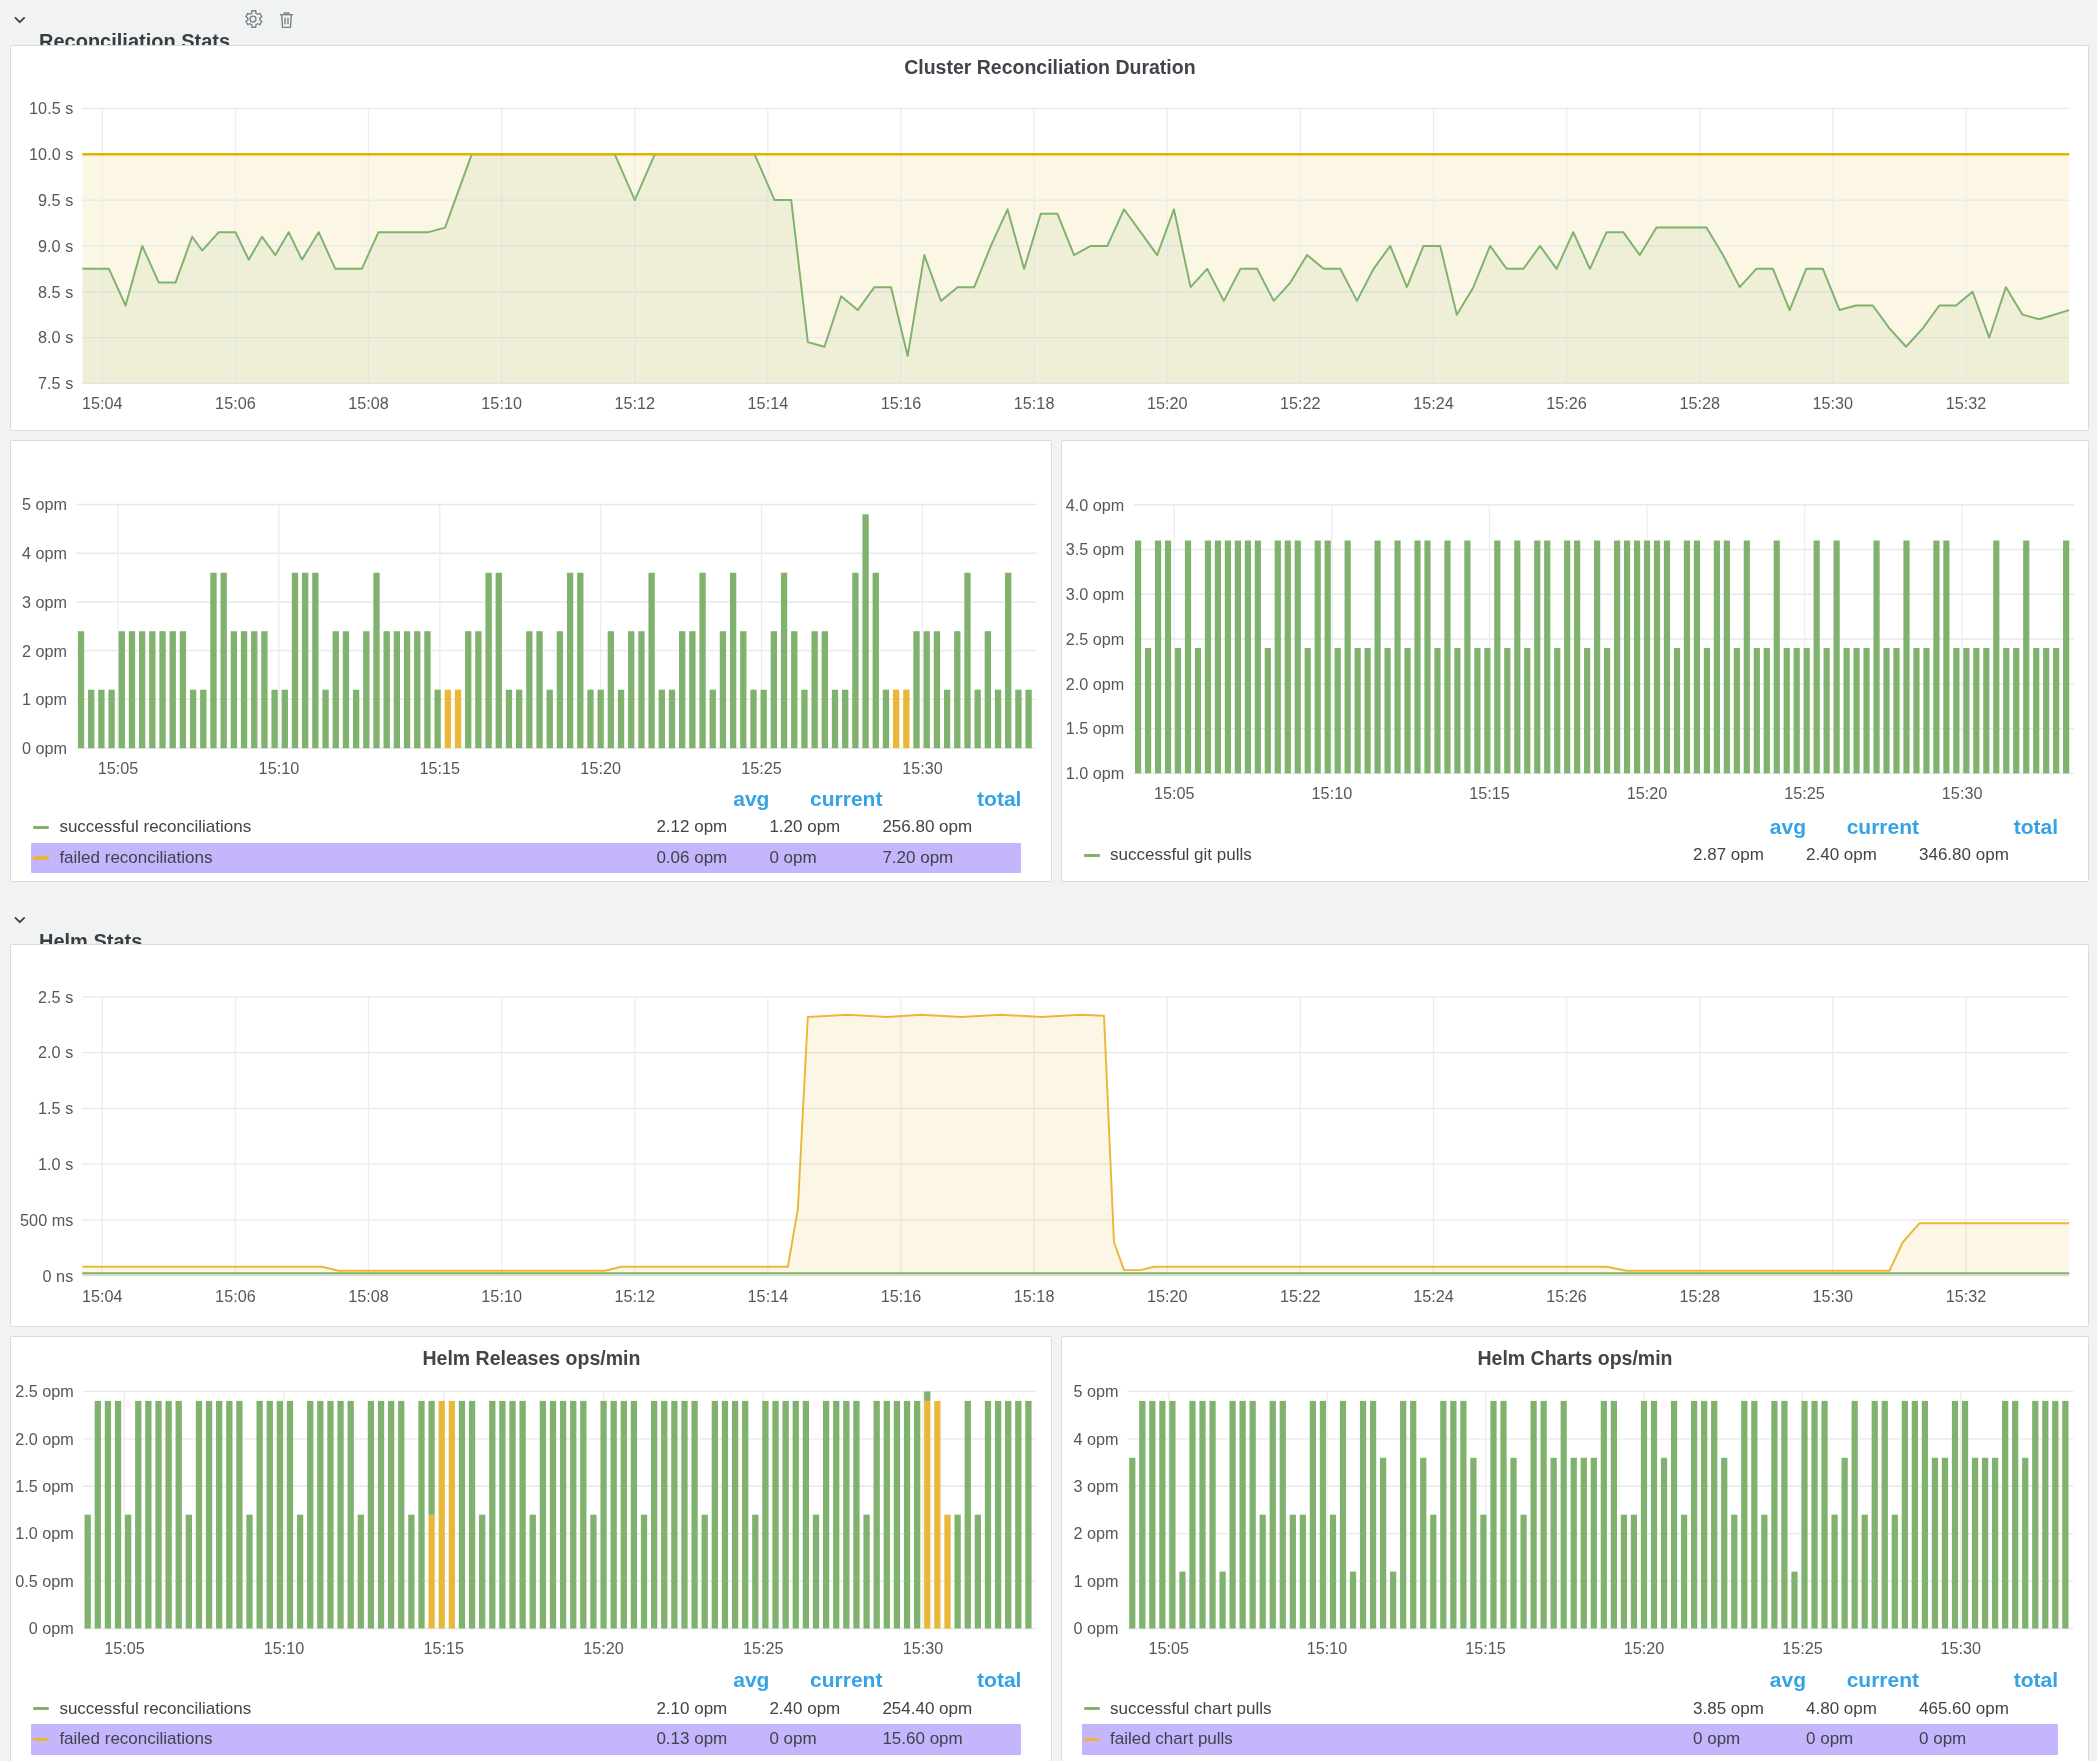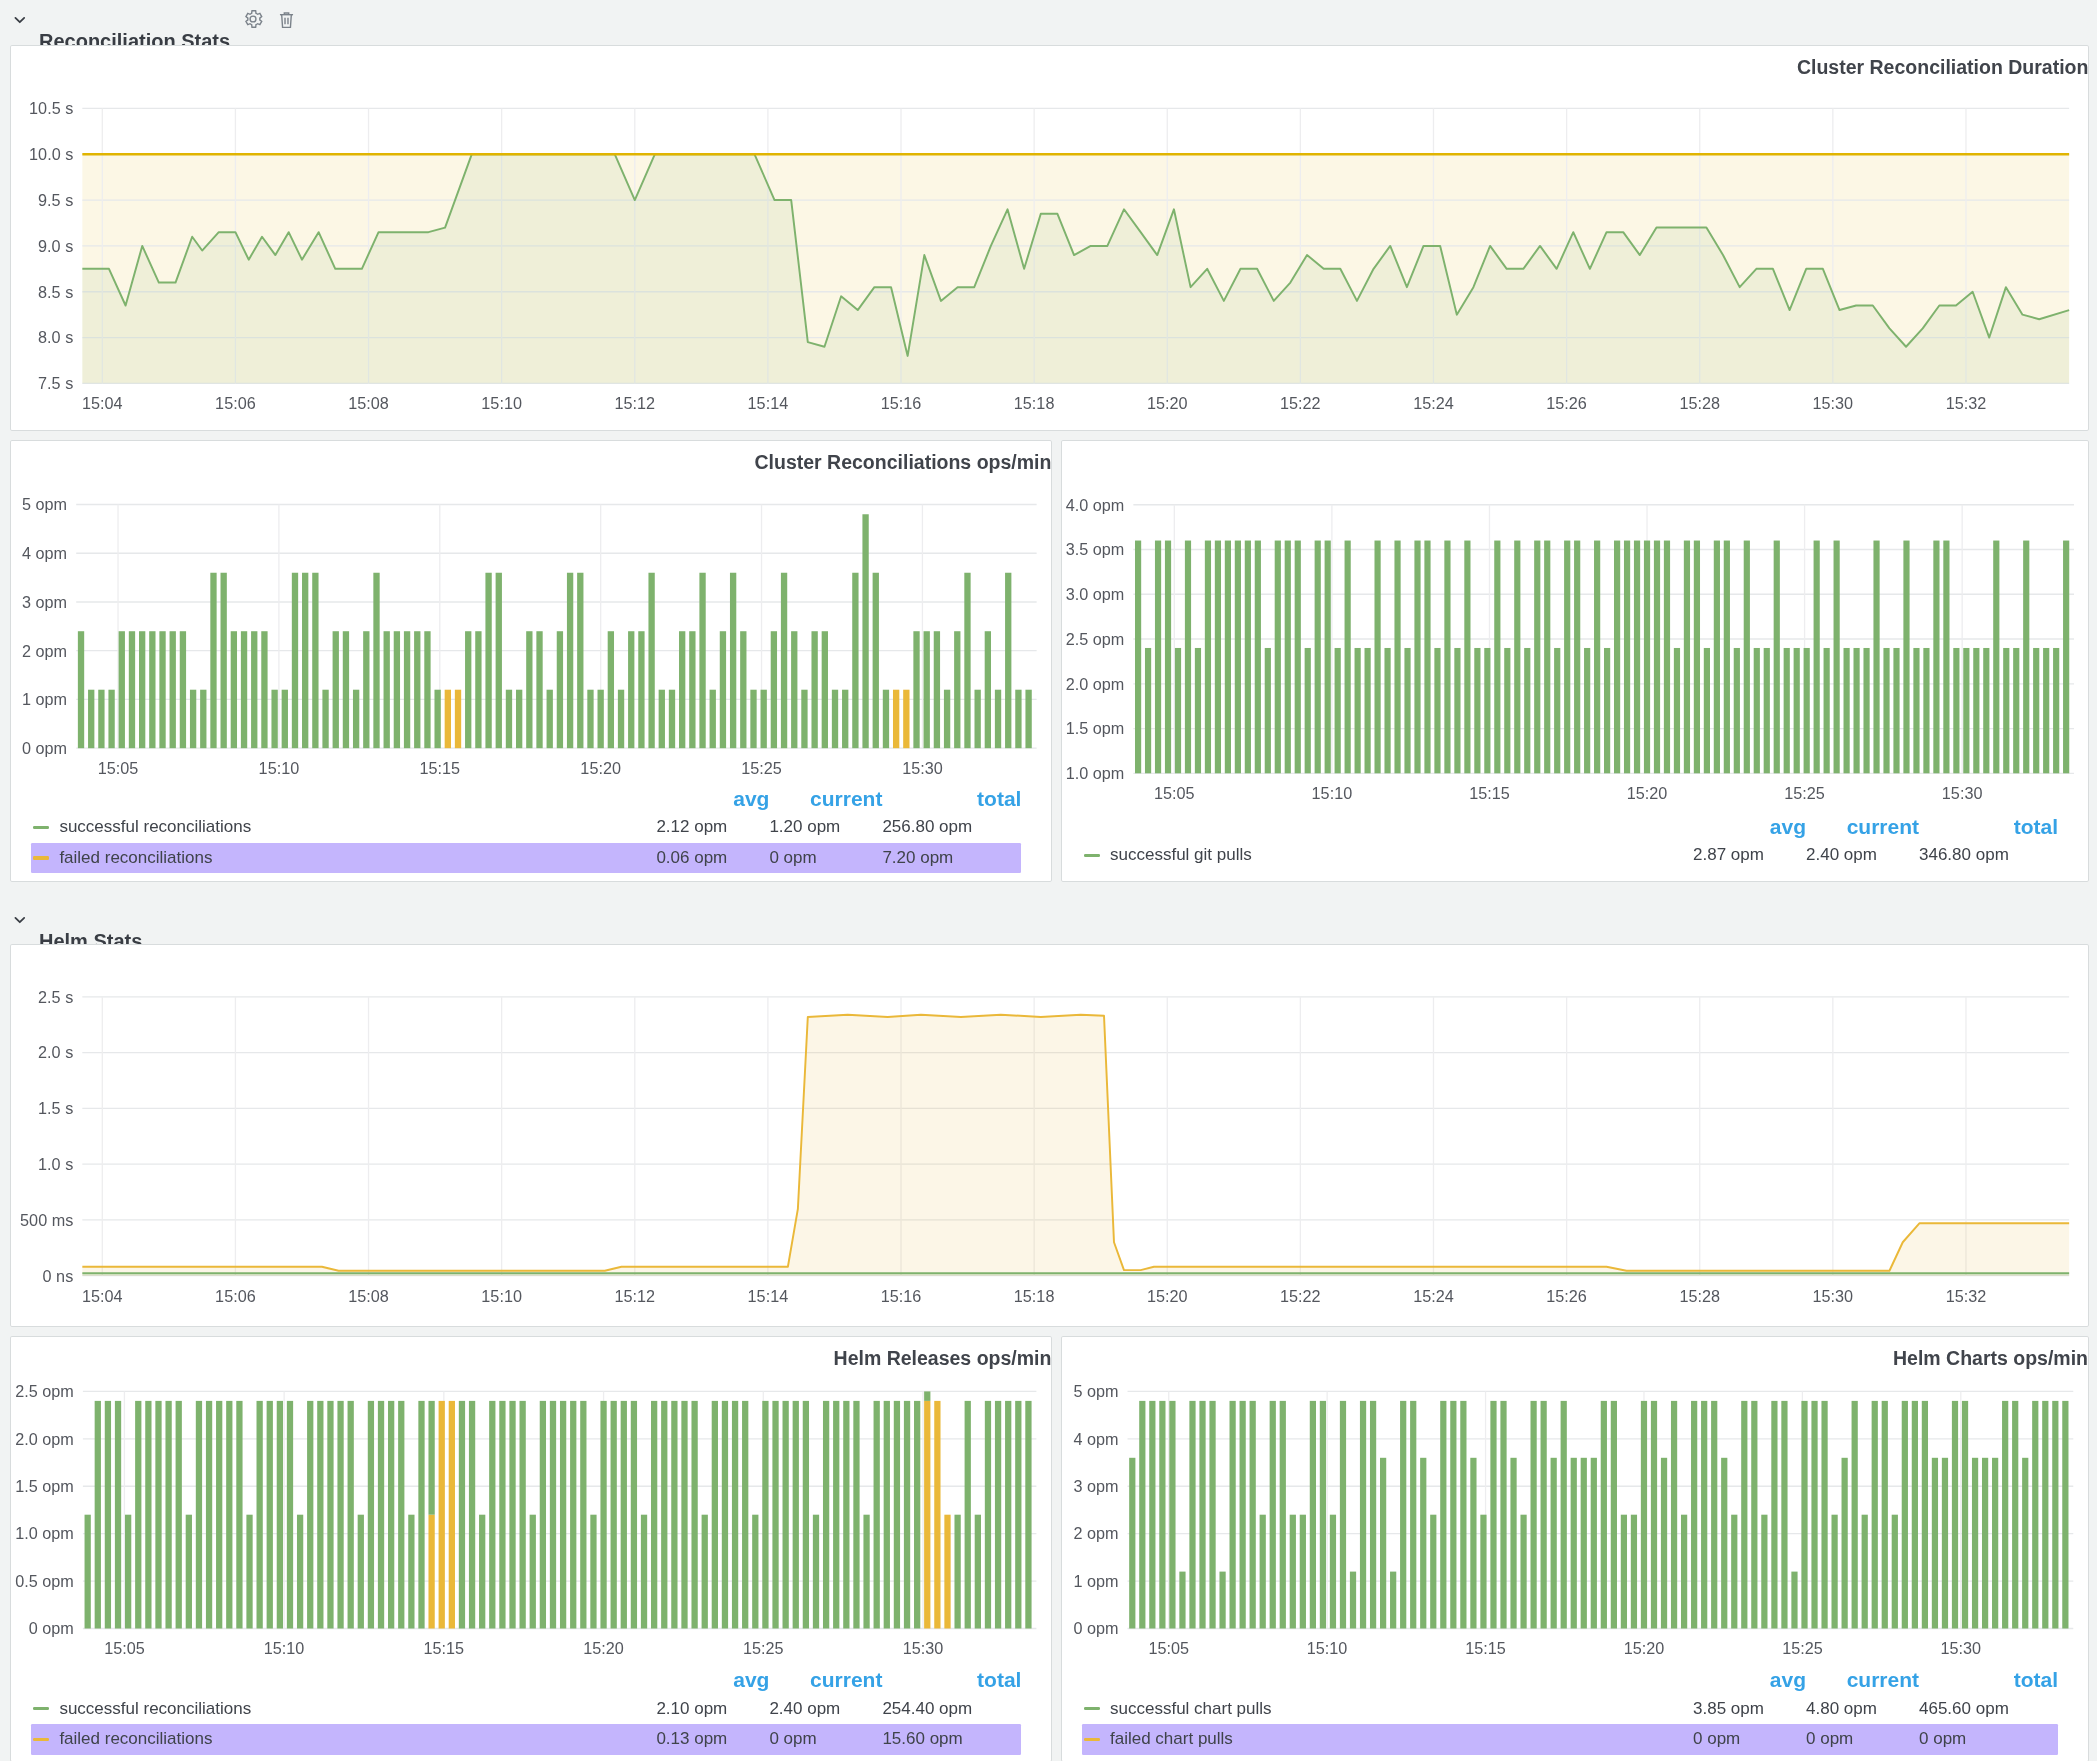--- a/index.html
+++ b/index.html
@@ -3,21 +3,21 @@
 <meta charset="utf-8">
 <style>
   html,body{margin:0;padding:0;background:#f1f3f3;}
   .page{position:relative;width:2097px;height:1761px;background:#f1f3f3;
         font-family:"Liberation Sans",sans-serif;color:#3f434a;overflow:hidden;}
   .row-header{position:absolute;display:flex;align-items:center;gap:11.7px;height:31px;}
   .row-title{font-size:20px;font-weight:700;color:#393d44;cursor:pointer;margin-top:44px;}
   .chev{display:flex;align-items:center;color:#393d44;}
   .hicon{display:flex;align-items:center;color:#7b828a;cursor:pointer;}
   .panel{position:absolute;background:#ffffff;border:0.6px solid #d8dcdd;border-radius:1.9px;}
-  .panel-title{position:absolute;top:10.4px;left:0;right:0;text-align:right;
+  .panel-title{position:absolute;top:10.4px;left:0;right:0;text-align:center;
                font-size:19.5px;font-weight:700;color:#40444b;cursor:pointer;}
   svg.chart{position:absolute;left:0;top:0;}
   .tick{font-size:25px;fill:#54575e;font-family:"Liberation Sans",sans-serif;}
   .legend{position:absolute;left:19.5px;right:30px;}
   .lgrid{display:grid;grid-template-columns:28.5px 1fr 113px 113px 139px;align-items:center;}
   .lhead{height:27px;}
   .lhead span{font-size:21px;font-weight:700;color:#35a2e6;text-align:right;cursor:pointer;}
   .lrow{height:30.5px;border-radius:1.3px;}
   .lrow.alt{background:#c4b5fd;}
   .ldash{width:15.6px;height:3.2px;border-radius:1.3px;margin-left:2.6px;}
@@ -220,21 +220,20 @@
         <rect x="1438.938592964824" y="383.76" width="9.747604690117251" height="90.24000000000001" fill="#7eb26d"></rect>
         <rect x="1454.6605360134001" y="293.52" width="9.747604690117251" height="180.48000000000002" fill="#7eb26d"></rect>
         <rect x="1470.3824790619763" y="203.27999999999997" width="9.747604690117251" height="270.72" fill="#7eb26d"></rect>
         <rect x="1486.1044221105526" y="383.76" width="9.747604690117251" height="90.24000000000001" fill="#7eb26d"></rect>
         <rect x="1501.8263651591285" y="293.52" width="9.747604690117251" height="180.48000000000002" fill="#7eb26d"></rect>
         <rect x="1517.548308207705" y="383.76" width="9.747604690117251" height="90.24000000000001" fill="#7eb26d"></rect>
         <rect x="1533.270251256281" y="203.27999999999997" width="9.747604690117251" height="270.72" fill="#7eb26d"></rect>
         <rect x="1548.9921943048575" y="383.76" width="9.747604690117251" height="90.24000000000001" fill="#7eb26d"></rect>
         <rect x="1564.7141373534334" y="383.76" width="9.747604690117251" height="90.24000000000001" fill="#7eb26d"></rect>
       </svg>
-    <div class="panel-title">Cluster Reconciliations ops/min</div>
     <div class="legend" style="bottom:7.8px;">
       <div class="lgrid lhead">
         <span></span>
           <span></span>
         <span>avg</span>
         <span>current</span>
         <span>total</span>
       </div>
       <div class="lgrid lrow">
         <span class="ldash" style="background: rgb(126, 178, 109);"></span>

